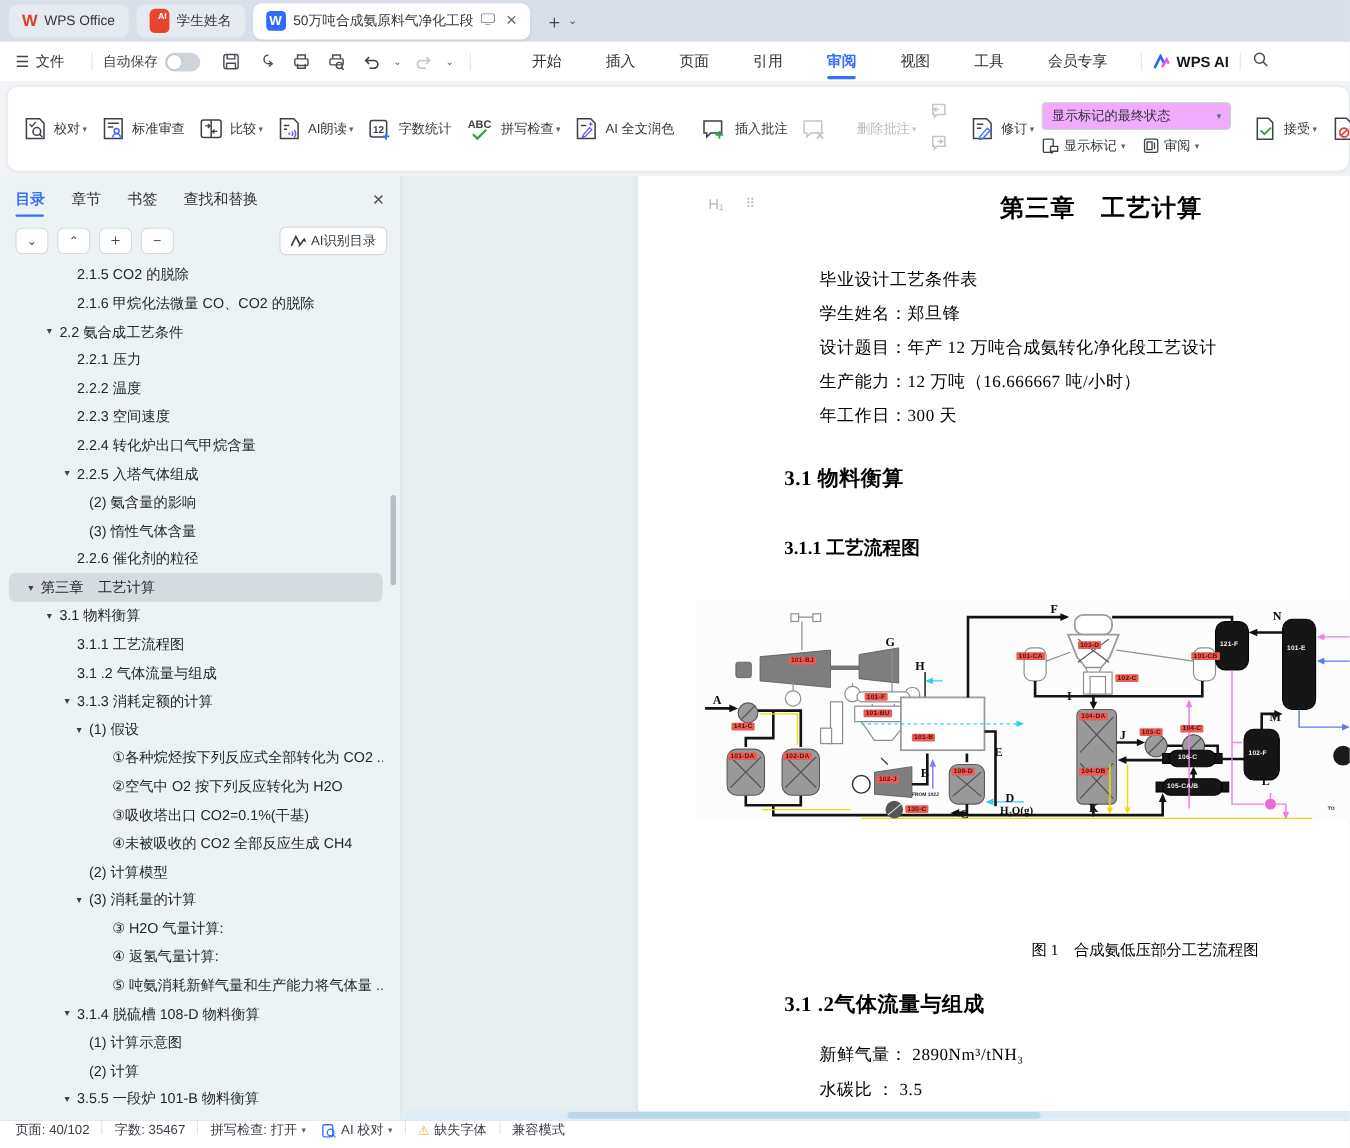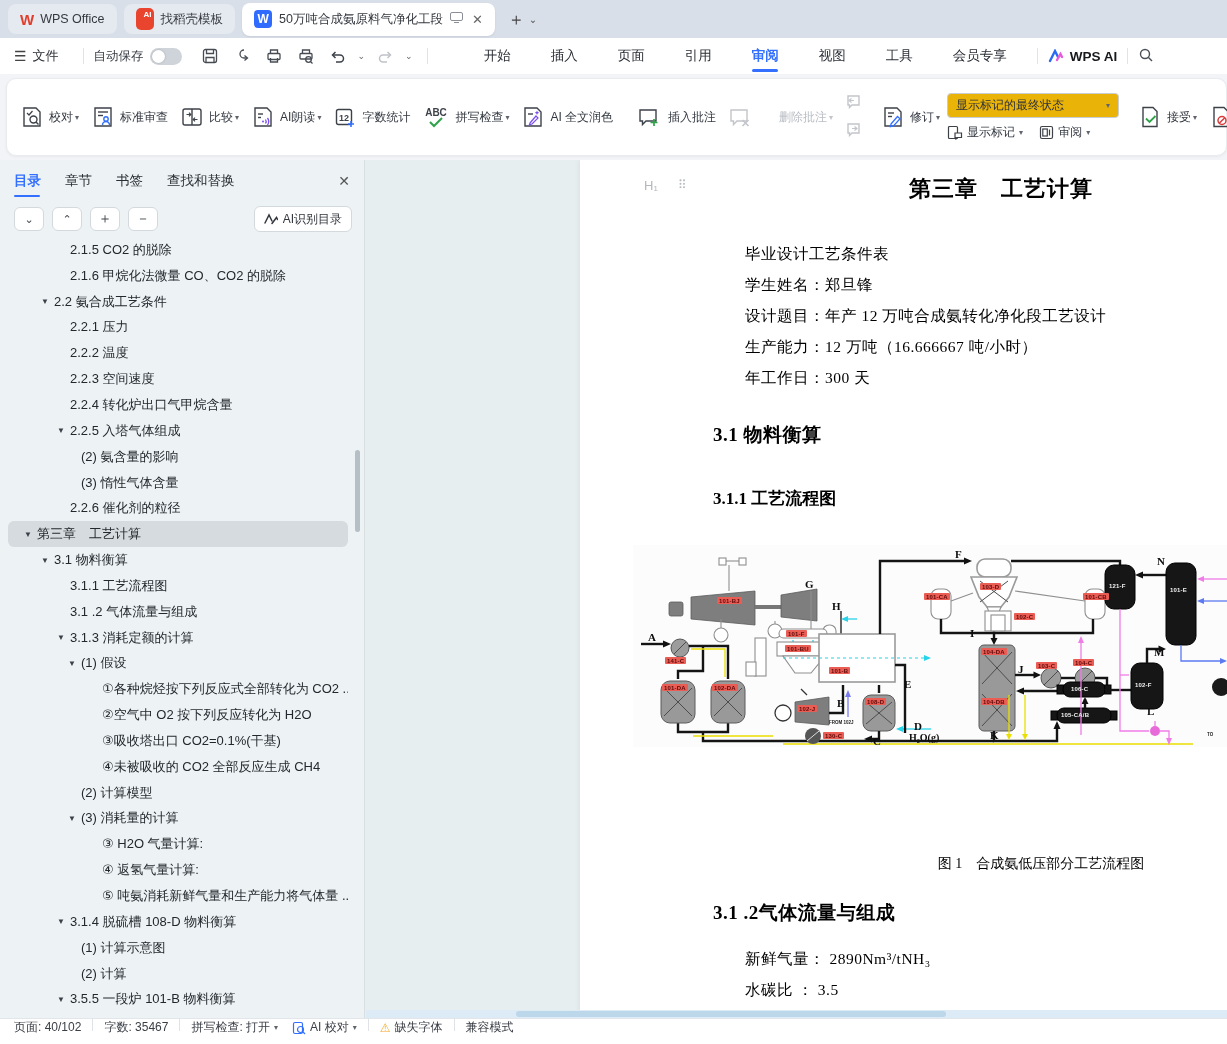--- a/index.html
+++ b/index.html
@@ -52,21 +52,21 @@
   .rbtn { min-width:52px; padding:0 5px; height:66px; display:flex; flex-direction:row; align-items:center;
     justify-content:space-between; gap:5px; border-radius:6px; }
   .rbtn .ric { height:26px; display:flex; align-items:center; justify-content:center; }
   .rbtn .rlb { font-size:12px; color:#333840; display:flex; align-items:center; gap:2px; white-space:nowrap; }
   .rbtn.disabled .rlb { color:#b8bcc2;margin-left:20px; }
   .caret { font-size:8px; color:#60656d; }
   .rbtn.disabled .caret { color:#c2c5ca; }
   .mini-col { display:flex; flex-direction:column; gap:6px; justify-content:center; }
   .mini-btn { display:flex; align-items:center; gap:4px; font-size:12px; color:#333840; white-space:nowrap; }
   .sel { width:172px; height:25px; border:1px solid #c8cdd4; border-radius:4px; font-size:12px;
-    color:#2f333a; display:flex; align-items:center; padding:0 8px; justify-content:space-between; background:#eab308; }
+    color:#2f333a; display:flex; align-items:center; padding:0 8px; justify-content:space-between; background:#f0abfc; }
   .arrow-col { display:flex; flex-direction:column; gap:9px; margin-left:4px; }
   .corner-launch { color:#9aa0a8; font-size:9px; align-self:flex-end; margin:0 0 4px -6px; }
   .cn-ico { font-size:13px; font-weight:bold; color:#222; position:relative; }
   .cn-ico i { font-style:normal; font-size:8px; position:relative; top:3px; }
 
   
   .content { position:absolute; left:0; top:160px; width:1227px; height:858px; }
 
   
   .sidebar { position:absolute; left:0; top:0; width:365px; height:858px; background:#edf3f4; border-right:1px solid #d9dee1; }
@@ -139,21 +139,21 @@
 </head>
 <body>
 
 <div class="tabbar">
   <div class="tab">
     <span class="wps-logo">W</span>
     <span>WPS Office</span>
   </div>
   <div class="tab">
     <span class="docer-badge">AI</span>
-    <span>找稻壳模板</span>
+    <span>学生姓名</span>
   </div>
   <div class="tab active">
     <span class="w-badge">W</span>
     <span>50万吨合成氨原料气净化工段</span>
     <span class="tab-ico">
       <svg width="13" height="11" viewBox="0 0 13 11">
           <rect x="0.5" y="0.5" width="12" height="8" rx="1.5" fill="none" stroke="#8a8f98"></rect>
           <line x1="4" y1="10.5" x2="9" y2="10.5" stroke="#8a8f98"></line>
         </svg>
     </span>

